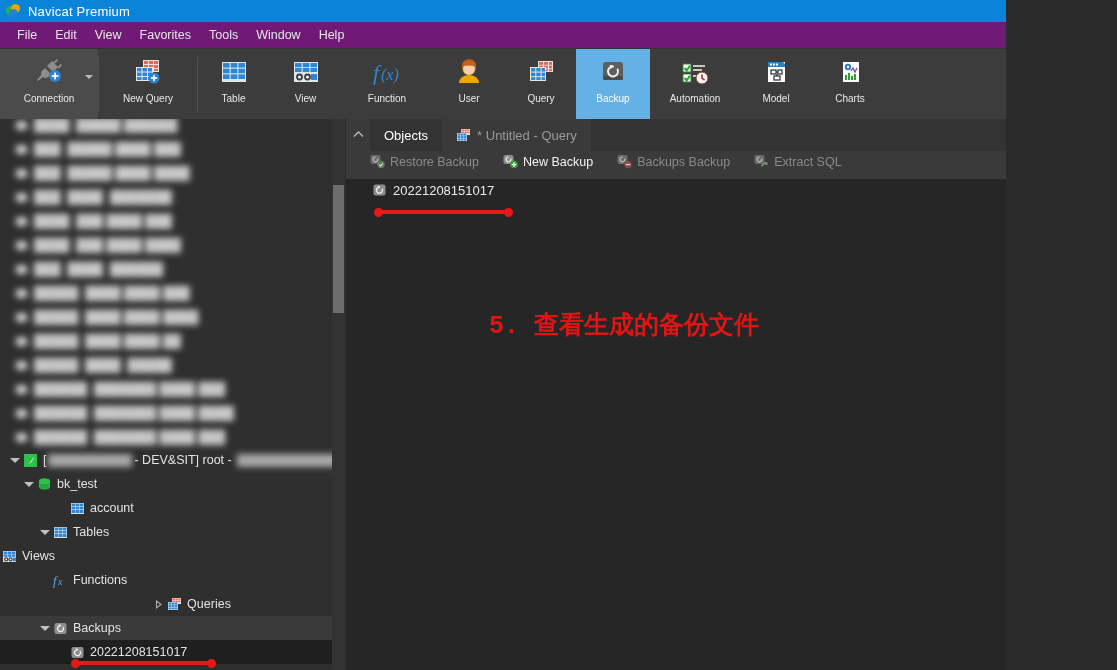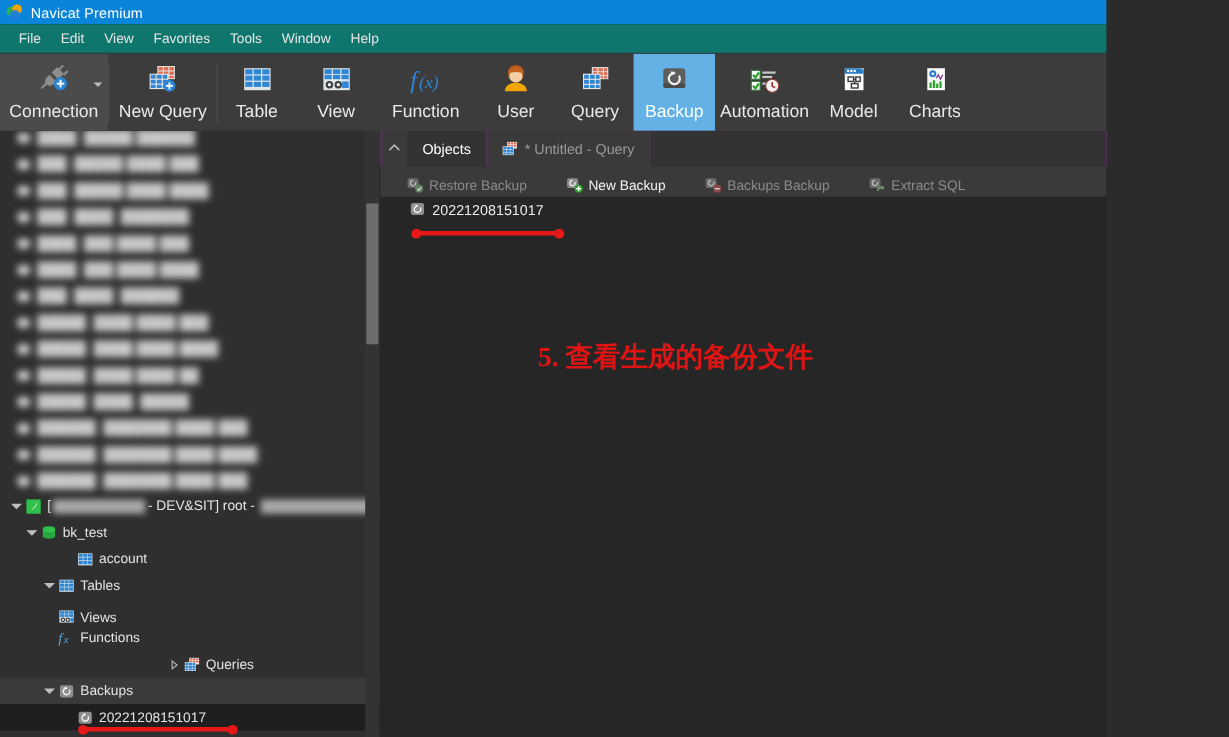--- a/index.html
+++ b/index.html
@@ -18,35 +18,35 @@
   }
   .logo{width:15px;height:15px;position:relative;}
   .logo i{position:absolute;border-radius:50%;display:block;}
   .logo i.a{width:9px;height:9px;left:0;top:2px;background:#2bb24c;}
   .logo i.b{width:9px;height:9px;left:5px;top:0px;background:#f0a500;}
   .logo i.c{width:9px;height:9px;left:3px;top:5px;background:#1f7fd8;opacity:.92;}
   .titlebar .ttl{color:#ffffff;font-size:13px;letter-spacing:.2px;}
 
   
   .menubar{
-    height:26px;background:#0f766e;display:flex;align-items:center;
+    height:26px;background:#701a75;display:flex;align-items:center;
     padding-left:8px;gap:0px;border-bottom:1px solid #333;
   }
   .menubar .mi{color:#e6e6e6;font-size:12.5px;padding:3px 9px;cursor:default;}
 
   
   .ribbon{
     height:71px;background:#3c3c3c;display:flex;align-items:stretch;
     border-bottom:1px solid #2a2a2a;position:relative;
   }
   .rbtn{
     position:relative;display:flex;flex-direction:column;align-items:center;
     justify-content:flex-start;padding:6px 0 0 0;cursor:default;
   }
-  .rbtn .cap{color:#e9e9e9;font-size:16px;margin-top:4px;white-space:nowrap;}
+  .rbtn .cap{color:#e9e9e9;font-size:10px;margin-top:4px;white-space:nowrap;}
   .rbtn .ico{height:34px;display:flex;align-items:center;justify-content:center;}
   .rbtn.hover{background:#4b4b4b;}
   .rbtn.active{background:#63b1e5;}
   .rbtn.active .cap{color:#ffffff;}
   .caret{
     position:absolute;right:5px;top:26px;width:0;height:0;
     border-left:4px solid transparent;border-right:4px solid transparent;
     border-top:4px solid #bdbdbd;
   }
   .sep{width:1px;background:#505050;margin:8px 0;}
@@ -89,34 +89,34 @@
   }
   .tab{
     display:flex;align-items:center;gap:6px;padding:0 14px;color:#d8d8d8;font-size:13px;
     cursor:default;
   }
   .tab.active{background:#333333;color:#ffffff;}
   .tab.inactive{background:#3a3a3a;color:#9a9a9a;}
   .tabfill{flex:1;background:#333333;}
 
   .objbar{
-    height:28px;background:#3a3a3a;display:flex;align-items:flex-end;gap:20px;padding-left:16px;
+    height:28px;background:#3a3a3a;display:flex;align-items:flex-start;gap:8px;padding-left:16px;
   }
   .obtn{display:flex;align-items:center;gap:5px;padding:3px 8px;font-size:12.5px;cursor:default;}
   .obtn.on{color:#f2f2f2;}
   .obtn.off{color:#8a8a8a;}
   .obico{width:15px;height:15px;position:relative;flex:0 0 auto;}
 
   .objlist{position:absolute;left:0;right:0;top:60px;bottom:0;background:#262626;}
   .olrow{height:22px;display:flex;align-items:center;gap:6px;padding-left:26px;color:#eaeaea;font-size:13px;}
 
   
   .annot-text{
     position:absolute;color:#e11414;font-size:25px;font-weight:bold;white-space:nowrap;
-    font-family:Liberation Serif, serif;
+    font-family:Liberation Mono, monospace;
   }
   .annot-line{position:absolute;height:4px;background:#e81818;border-radius:2px;}
   .annot-line::before,.annot-line::after{
     content:"";position:absolute;width:9px;height:9px;border-radius:50%;background:#e81818;top:-2.5px;
   }
   .annot-line::before{left:-3px;}
   .annot-line::after{right:-3px;}
 </style>
 </head>
 <body>
@@ -523,21 +523,21 @@
                   <rect x="9.8" y="5.8" width="3.6" height="2.6"></rect>
               <rect x="1.6" y="9" width="3.6" height="3"></rect>
                   <rect x="5.7" y="9" width="3.6" height="3"></rect>
                   <rect x="9.8" y="9" width="3.6" height="3"></rect>
                 </g>
             </svg>
           </span>
           <span>Tables</span>
         </div>
 
-        <div class="srow" style="padding-left:51px;align-items:flex-end;">
+        <div class="srow" style="">
           <span class="sico">
             <svg width="15" height="15">
                 <rect x="1" y="2" width="13" height="11" fill="#d9e3ea"></rect>
               <g fill="#2f86d4">
                   <rect x="1.6" y="2.6" width="3.6" height="2.4"></rect>
                   <rect x="5.7" y="2.6" width="3.6" height="2.4"></rect>
                   <rect x="9.8" y="2.6" width="3.6" height="2.4"></rect>
               <rect x="1.6" y="5.4" width="3.6" height="2.4"></rect>
                   <rect x="5.7" y="5.4" width="3.6" height="2.4"></rect>
                   <rect x="9.8" y="5.4" width="3.6" height="2.4"></rect>

